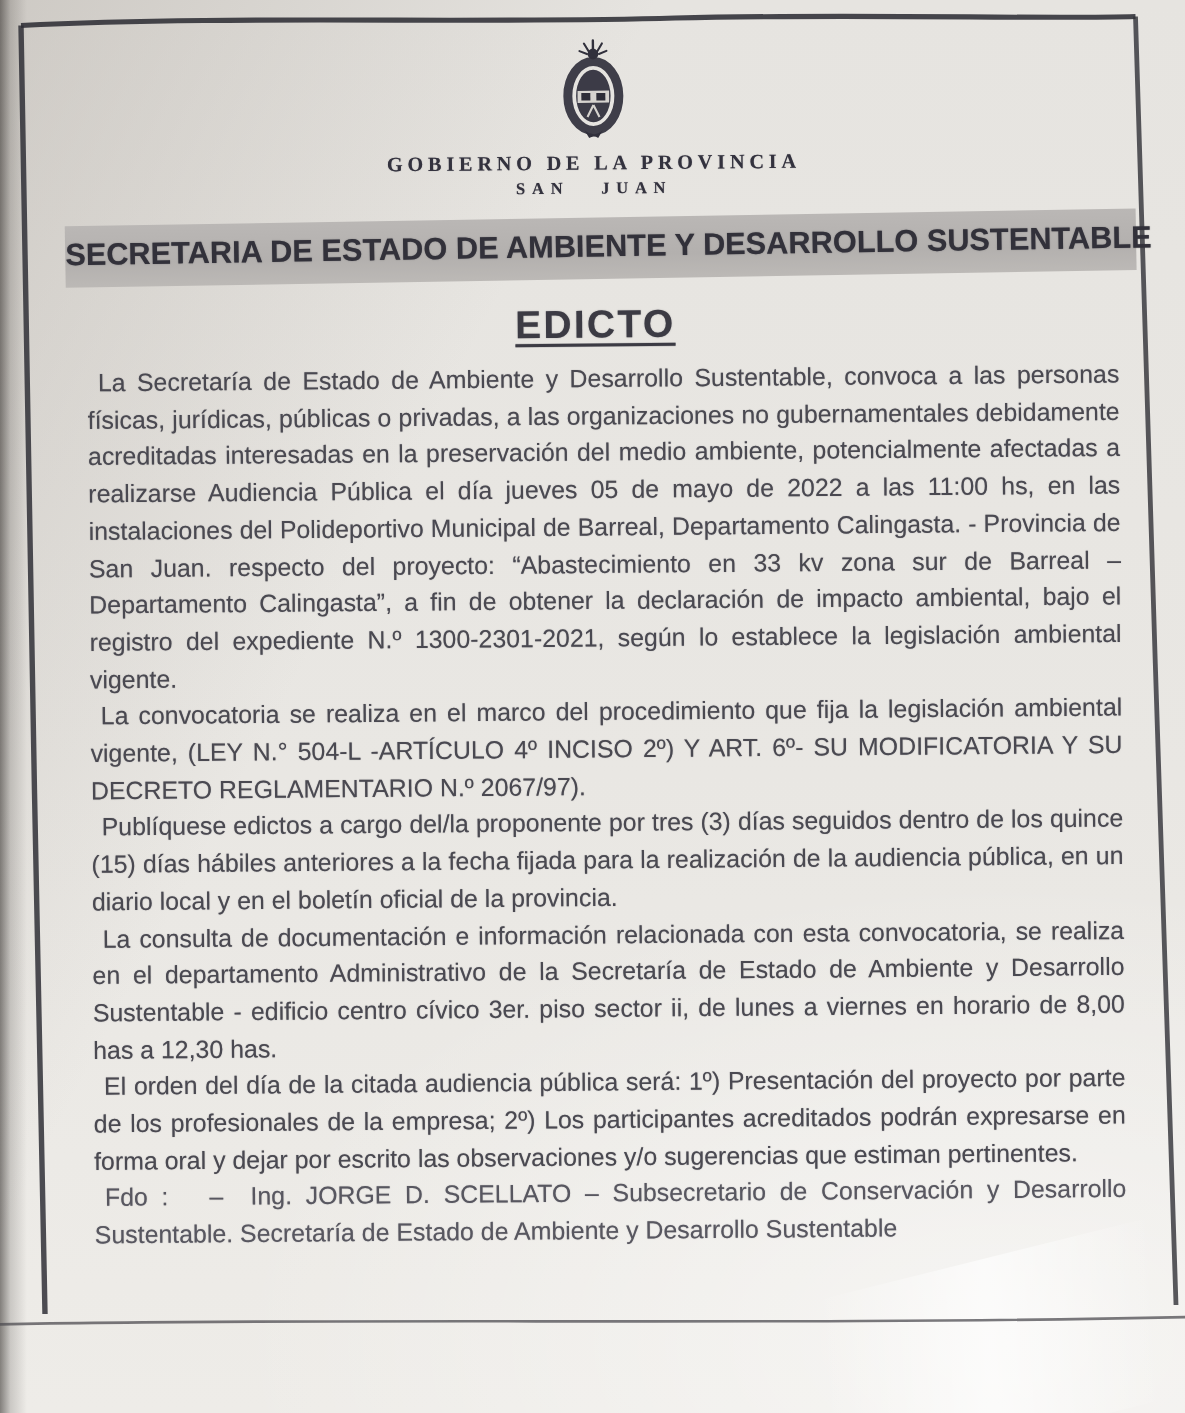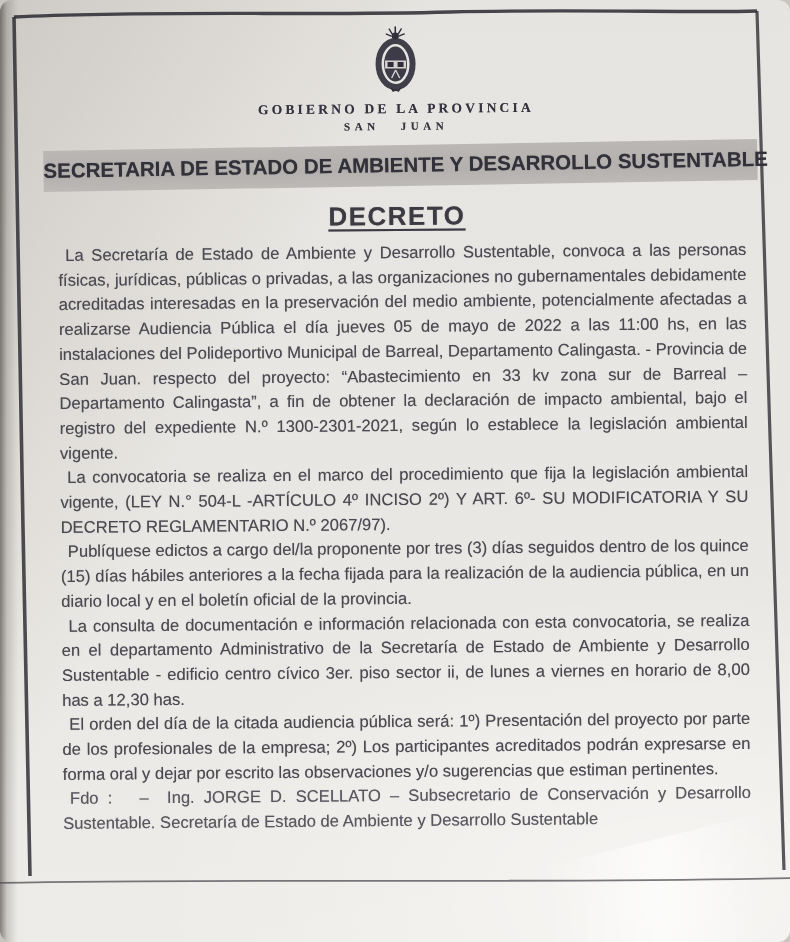--- a/index.html
+++ b/index.html
@@ -7,21 +7,20 @@
     position:relative;
     width:790px;height:942px;
     margin:0 auto;
     overflow:hidden;
     background:
       linear-gradient(90deg, rgba(42,38,35,0.55) 0px, rgba(42,38,35,0.18) 7px, rgba(42,38,35,0.0) 18px),
       linear-gradient(118deg, rgba(176,170,163,0.45) 0%, rgba(176,170,163,0.0) 34%),
       radial-gradient(120% 60% at 85% 95%, rgba(255,255,255,0.5) 0%, rgba(255,255,255,0.0) 55%),
       linear-gradient(180deg,#e6e4e0 0%, #e9e7e3 55%, #eeece8 100%);
     font-family:"Liberation Sans", sans-serif;
-    border-radius:12px;
   }
   
   .crease{
     position:absolute;left:380px;top:840px;width:560px;height:120px;
     background:linear-gradient(100deg, rgba(255,255,255,0) 30%, rgba(255,255,255,0.65) 50%, rgba(255,255,255,0) 70%);
     transform:rotate(-14deg);
     pointer-events:none;
   }
   .frame{position:absolute;left:0;top:0;pointer-events:none;}
 
@@ -118,21 +117,21 @@
       </svg>
       <div class="gov-line">GOBIERNO DE LA PROVINCIA</div>
       <div class="prov-line">SAN JUAN</div>
     </div>
 
     <div class="banner">
       <span>SECRETARIA DE ESTADO DE AMBIENTE Y DESARROLLO SUSTENTABLE</span>
     </div>
 
     <h1 class="title">
-      <span>DECRETO</span>
+      <span>EDICTO</span>
     </h1>
 
     <div class="body">
       <p>La Secretaría de Estado de Ambiente y Desarrollo Sustentable, convoca a las personas físicas, jurídicas, públicas o privadas, a las organizaciones no gubernamentales debidamente acreditadas interesadas en la preservación del medio ambiente, potencialmente afectadas a realizarse Audiencia Pública el día jueves 05 de mayo de 2022 a las 11:00 hs, en las instalaciones del Polideportivo Municipal de Barreal, Departamento Calingasta. - Provincia de San Juan. respecto del proyecto: “Abastecimiento en 33 kv zona sur de Barreal – Departamento Calingasta”, a fin de obtener la declaración de impacto ambiental, bajo el registro del expediente N.º 1300-2301-2021, según lo establece la legislación ambiental vigente.</p>
       <p>La convocatoria se realiza en el marco del procedimiento que fija la legislación ambiental vigente, (LEY N.° 504-L -ARTÍCULO 4º INCISO 2º) Y ART. 6º- SU MODIFICATORIA Y SU DECRETO REGLAMENTARIO N.º 2067/97).</p>
       <p>Publíquese edictos a cargo del/la proponente por tres (3) días seguidos dentro de los quince (15) días hábiles anteriores a la fecha fijada para la realización de la audiencia pública, en un diario local y en el boletín oficial de la provincia.</p>
       <p>La consulta de documentación e información relacionada con esta convocatoria, se realiza en el departamento Administrativo de la Secretaría de Estado de Ambiente y Desarrollo Sustentable - edificio centro cívico 3er. piso sector ii, de lunes a viernes en horario de 8,00 has a 12,30 has.</p>
       <p>El orden del día de la citada audiencia pública será: 1º) Presentación del proyecto por parte de los profesionales de la empresa; 2º) Los participantes acreditados podrán expresarse en forma oral y dejar por escrito las observaciones y/o sugerencias que estiman pertinentes.</p>
       <p class="sig">Fdo :&nbsp;&nbsp;&nbsp;–&nbsp;&nbsp;Ing. JORGE D. SCELLATO – Subsecretario de Conservación y Desarrollo Sustentable. Secretaría de Estado de Ambiente y Desarrollo Sustentable</p>
     </div>

